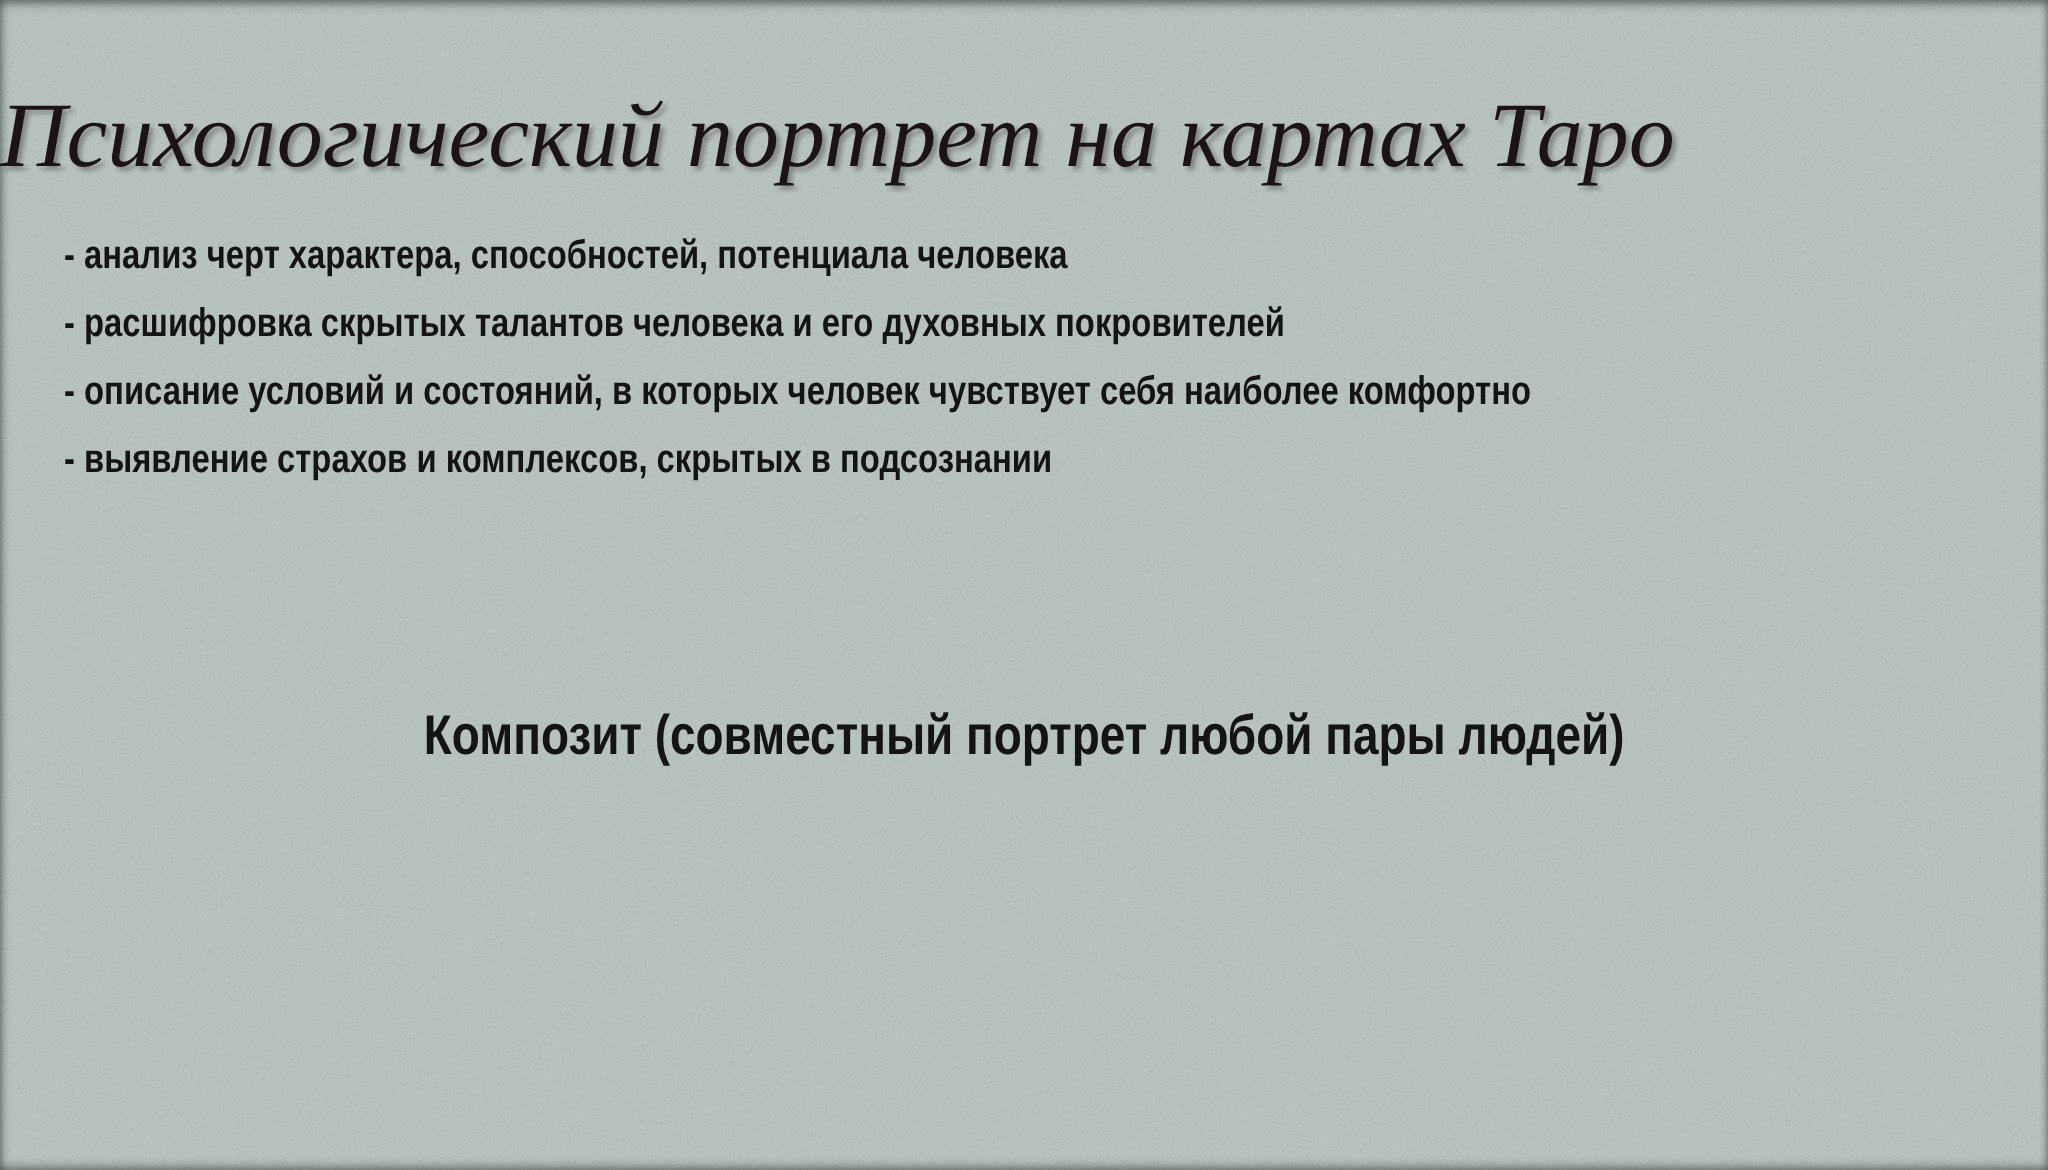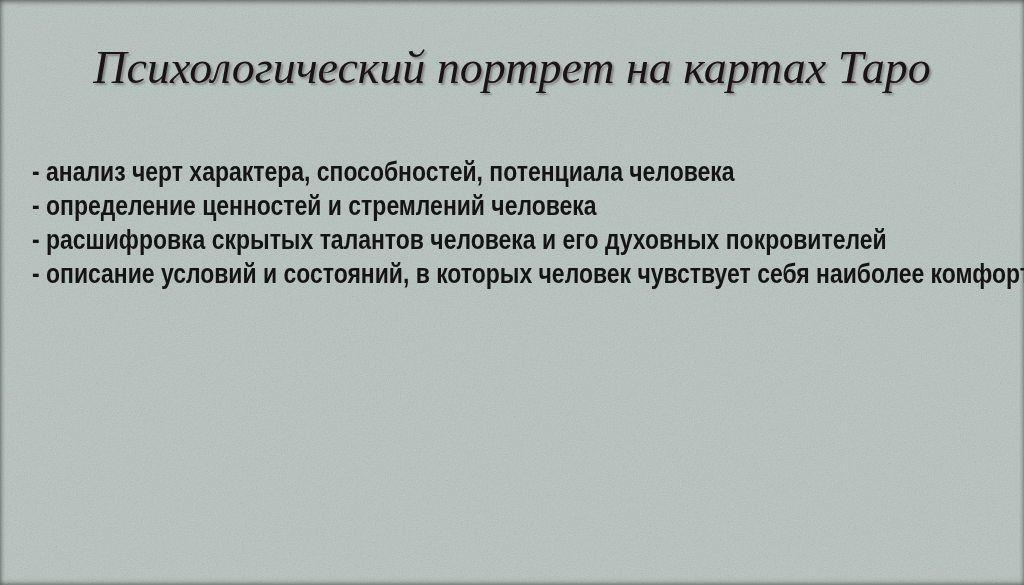--- a/index.html
+++ b/index.html
@@ -32,38 +32,37 @@
     box-shadow:
       inset 0 3px 5px -1px rgba(45, 55, 50, 0.55),
       inset 0 -3px 5px -1px rgba(45, 55, 50, 0.45),
       inset 3px 0 5px -2px rgba(45, 55, 50, 0.30),
       inset -2px 0 4px -2px rgba(45, 55, 50, 0.25);
   }
   .title {
     position: absolute;
     top: 40px; left: 0;
     width: 100%;
-    text-align: center;
+    text-align: left;
     font-family: "Liberation Serif", serif;
     font-style: italic;
     font-weight: 500;
     font-size: 46px;
     line-height: 56px;
     color: var(--title);
     text-shadow: 2px 2px 2px rgba(35, 30, 30, 0.35);
     white-space: nowrap;
   }
   .list {
     position: absolute;
     left: 32px;
     right: 0;
     color: var(--text);
     font-weight: 700;
-    font-size: 28px;
-    margin-top: 44px;
+    font-size: 20px;
   }
   .list-1 { top: 111px; }
   .list-2 { top: 422px; }
   .line {
     height: 34px;
     line-height: 34px;
     white-space: nowrap;
   }
   .cond {
     display: inline-block;
@@ -103,22 +102,25 @@
     <rect width="1024" height="585" style="fill: var(--background, #b6c2be);"></rect>
     <rect width="1024" height="585" filter="url(#paperNoise)" opacity="0.28"></rect>
   </svg>
 
   <div class="edge-shade"></div>
 
   <h1 class="title">Психологический портрет на картах Таро</h1>
 
   <div class="list list-1">
     <div class="line"><span class="cond">- анализ черт характера, способностей, потенциала человека</span></div>
-    <div class="line"><span class="cond">- определение ценностей и стремлений человека</span></div>
     <div class="line"><span class="cond">- расшифровка скрытых талантов человека и его духовных покровителей</span></div>
     <div class="line"><span class="cond">- описание условий и состояний, в которых человек чувствует себя наиболее комфортно</span></div>
+    <div class="line"><span class="cond">- выявление страхов и комплексов, скрытых в подсознании</span></div>
   </div>
 
+  <div class="composite-heading">
+    <span class="cond-center">Композит (совместный портрет любой пары людей)</span>
+  </div>
 
   <div class="list list-2">
   </div>
 
 </div>
 
 </body></html>

